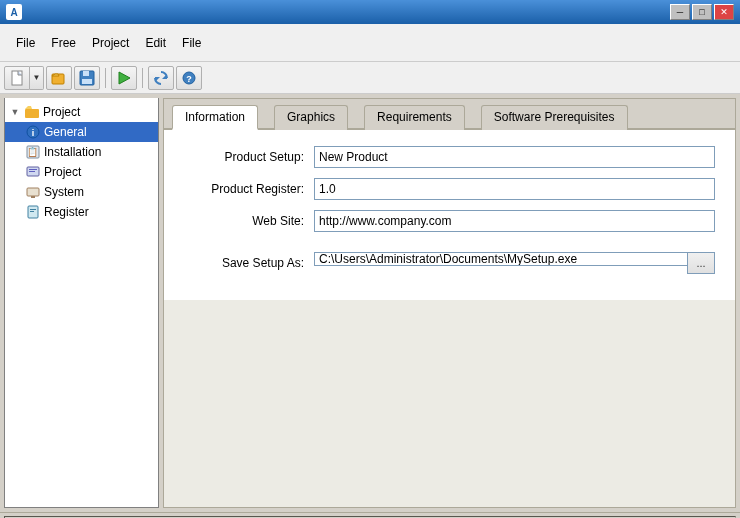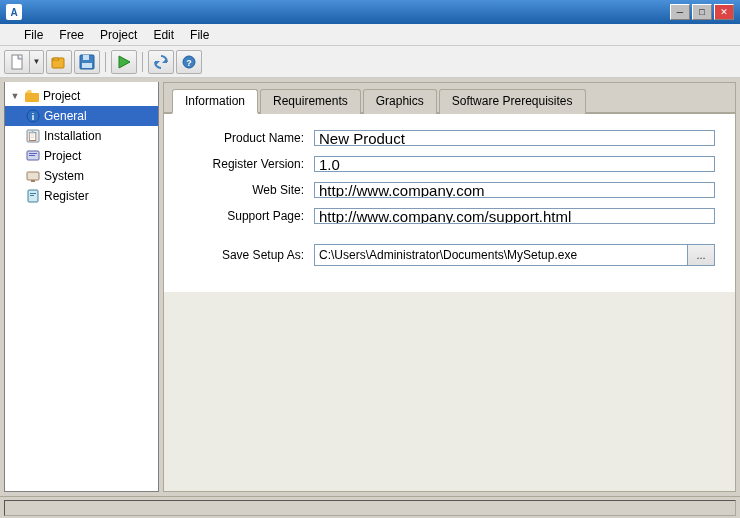--- a/index.html
+++ b/index.html
@@ -60,22 +60,22 @@
       font-size: 9px;
       color: #000;
     }
     .title-btn.close { background: #d44; color: white; }
 
     
     .menu-bar {
       background: #f0f0f0;
       border-bottom: 1px solid #ccc;
       display: flex;
-      padding: 2px 16px;
-      height: 22px;
+      padding: 2px 8px;
+      height: 38px;
       align-items: center;
     }
     .menu-item {
       padding: 2px 8px;
       cursor: pointer;
       font-size: 12px;
     }
 
     
     .toolbar {
@@ -185,21 +185,21 @@
       margin: 4px 4px 4px 4px;
       background: #ecebe4;
       border: 1px solid #aca899;
     }
 
     
     .tab-bar {
       display: flex;
       background: #d4d0c8;
       padding: 4px 4px 0 8px;
-      gap: 0;
+      gap: 14px;
       border-bottom: 2px solid #aca899;
     }
     .tab {
       padding: 4px 12px;
       cursor: pointer;
       font-size: 12px;
       border: 1px solid #aca899;
       border-bottom: none;
       background: #d4d0c8;
       margin-right: 2px;
@@ -227,45 +227,45 @@
     .form-label {
       width: 130px;
       text-align: right;
       padding-right: 10px;
       font-size: 12px;
       color: #000;
       flex-shrink: 0;
     }
     .form-input {
       flex: 1;
-      height: 16px;
+      height: 22px;
       border: 1px solid #7f9db9;
       border-radius: 0;
       padding: 2px 4px;
-      font-size: 15px;
+      font-size: 12px;
       background: white;
       outline: none;
     }
 
     .form-row-spacer {
       height: 10px;
     }
 
     .save-as-row {
       display: flex;
       align-items: center;
       margin-bottom: 10px;
     }
     .save-input-group {
       flex: 1;
       display: flex;
     }
     .save-input {
       flex: 1;
-      height: 22px;
+      height: 14px;
       border: 1px solid #7f9db9;
       border-right: none;
       padding: 2px 4px;
       font-size: 12px;
       background: white;
       outline: none;
     }
     .browse-btn {
       width: 28px;
       height: 22px;
@@ -436,47 +436,43 @@
           </svg>
       </div>
       <span>Register</span>
     </div>
   </div>
 
   <div class="content-panel">
 
     <div class="tab-bar">
       <div class="tab active">Information</div>
+      <div class="tab">Graphics</div>
       <div class="tab">Requirements</div>
-      <div class="tab">Graphics</div>
       <div class="tab">Software Prerequisites</div>
     </div>
 
     <div class="form-content">
 
       <div class="form-row">
-        <label class="form-label">Product Name:</label>
+        <label class="form-label">Product Setup:</label>
         <input class="form-input" type="text" value="New Product" style="">
       </div>
 
       <div class="form-row">
-        <label class="form-label">Register Version:</label>
+        <label class="form-label">Product Register:</label>
         <input class="form-input" type="text" value="1.0" style="">
       </div>
 
 
       <div class="form-row">
         <label class="form-label">Web Site:</label>
         <input class="form-input" type="text" value="http://www.company.com" style="">
       </div>
 
-      <div class="form-row">
-        <label class="form-label">Support Page:</label>
-        <input class="form-input" type="text" value="http://www.company.com/support.html" style="">
-      </div>
 
       <div class="form-row-spacer"></div>
 
       <div class="save-as-row">
         <label class="form-label">Save Setup As:</label>
         <div class="save-input-group">
           <input class="save-input" type="text" value="C:\Users\Administrator\Documents\MySetup.exe" style="">
           <button class="browse-btn">...</button>
         </div>
       </div>

